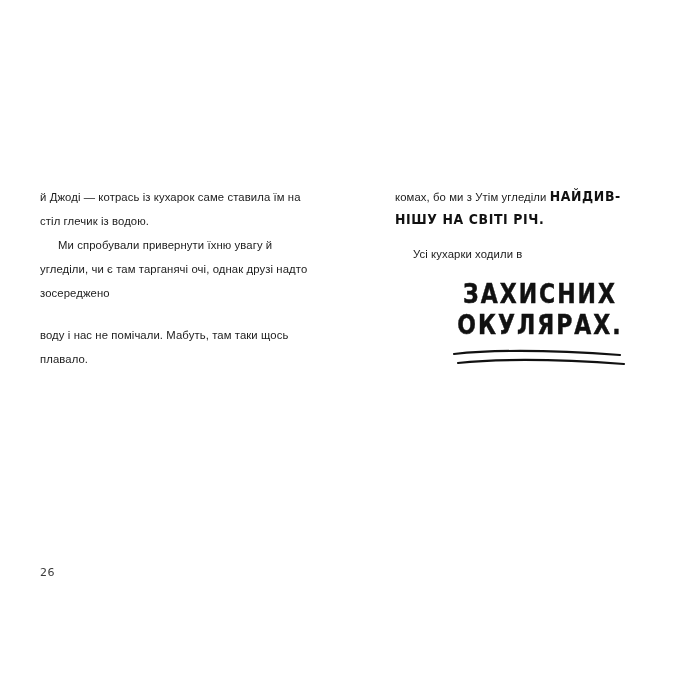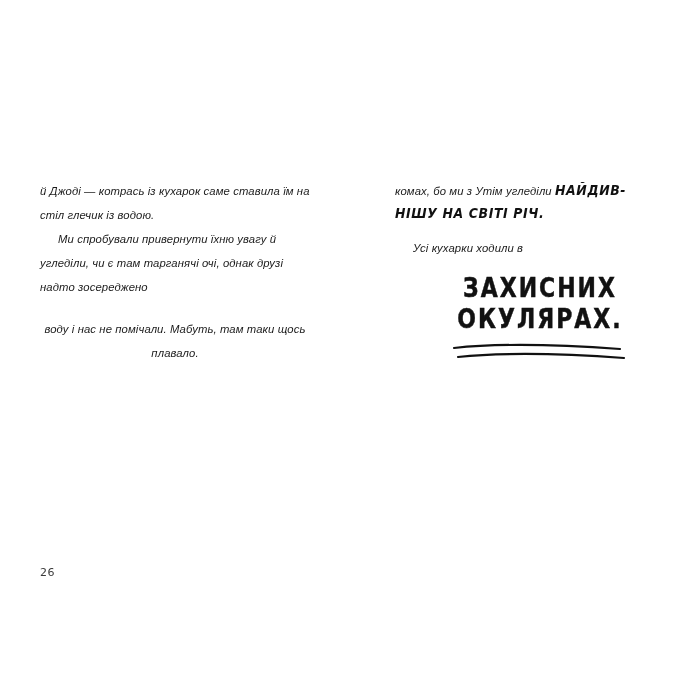--- a/index.html
+++ b/index.html
@@ -30,26 +30,25 @@
 
   .col {
     position: absolute;
     top: 175px;
     width: 270px;
   }
   .page-left .col  { left: 40px; }
   .page-right .col { left: 45px; }
 
   p.body-text {
-    margin: 4px 0 0 0;
+    margin: 10px 0 0 0;
     font-size: 11.3px;
     line-height: 24px;
     color: #1b1b1b;
     letter-spacing: 0.1px;
-    font-style: italic;
   }
   p.body-text + p.body-text {
     margin-top: 0;
   }
   p.indent {
     text-indent: 18px;
   }
 
   
   .display {
@@ -116,21 +115,21 @@
 <body>
 
 <div class="spread">
 
   <div class="page page-left">
     <div class="col">
       <p class="body-text">й Джоді — котрась із кухарок саме ставила їм на стіл глечик із водою.</p>
       <p class="body-text indent">Ми спробували привернути їхню увагу й угледіли, чи є там тарганячі очі, однак друзі надто зосереджено</p>
 
 
-      <p class="body-text" style="margin-top:18px;text-align:center;">воду і нас не помічали. Мабуть, там таки щось плавало.</p>
+      <p class="body-text" style="margin-top:18px;">воду і нас не помічали. Мабуть, там таки щось плавало.</p>
     </div>
     <div class="page-num">26</div>
   </div>
 
   <div class="page page-right">
     <div class="col">
       <p class="body-text"><span>комах, бо ми з Утім угледіли </span><span class="display-inline">НАЙДИВ-</span></p>
       <p class="body-text" style="margin-top:-1px;"><span class="display-inline">НІШУ НА СВІТІ РІЧ.</span></p>
       <p class="body-text indent" style="margin-top:10px;">Усі кухарки ходили в</p>
 

